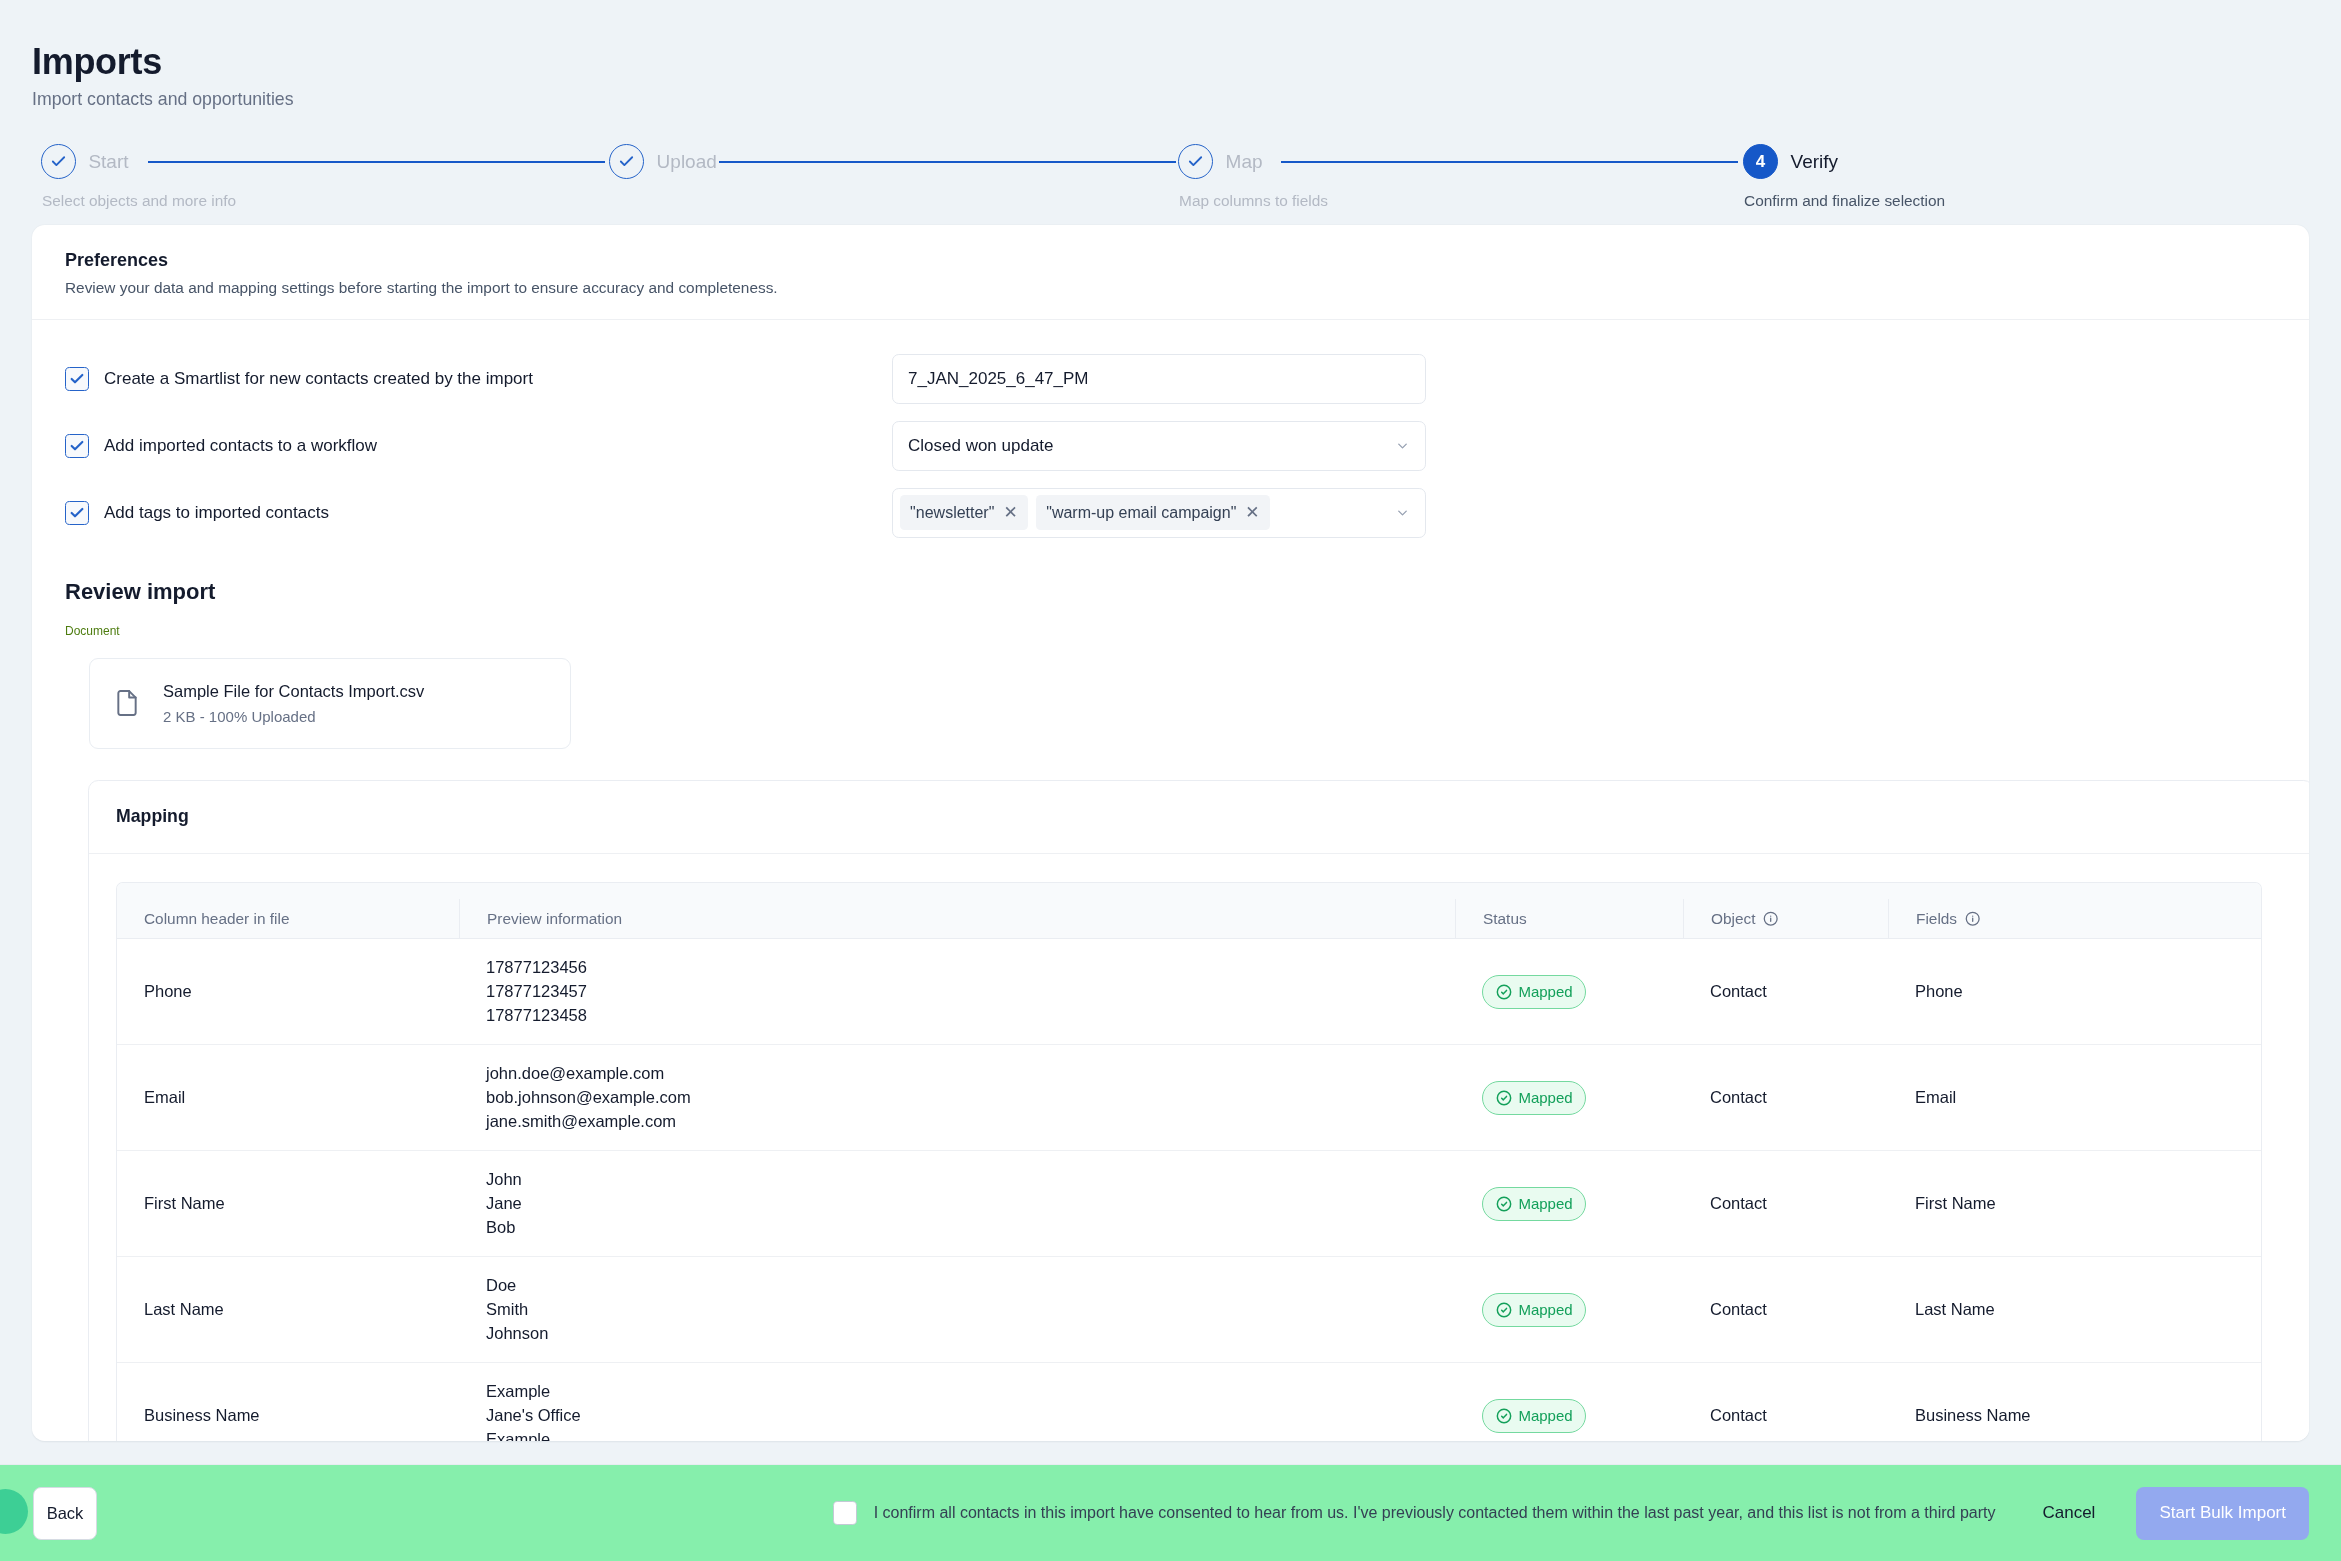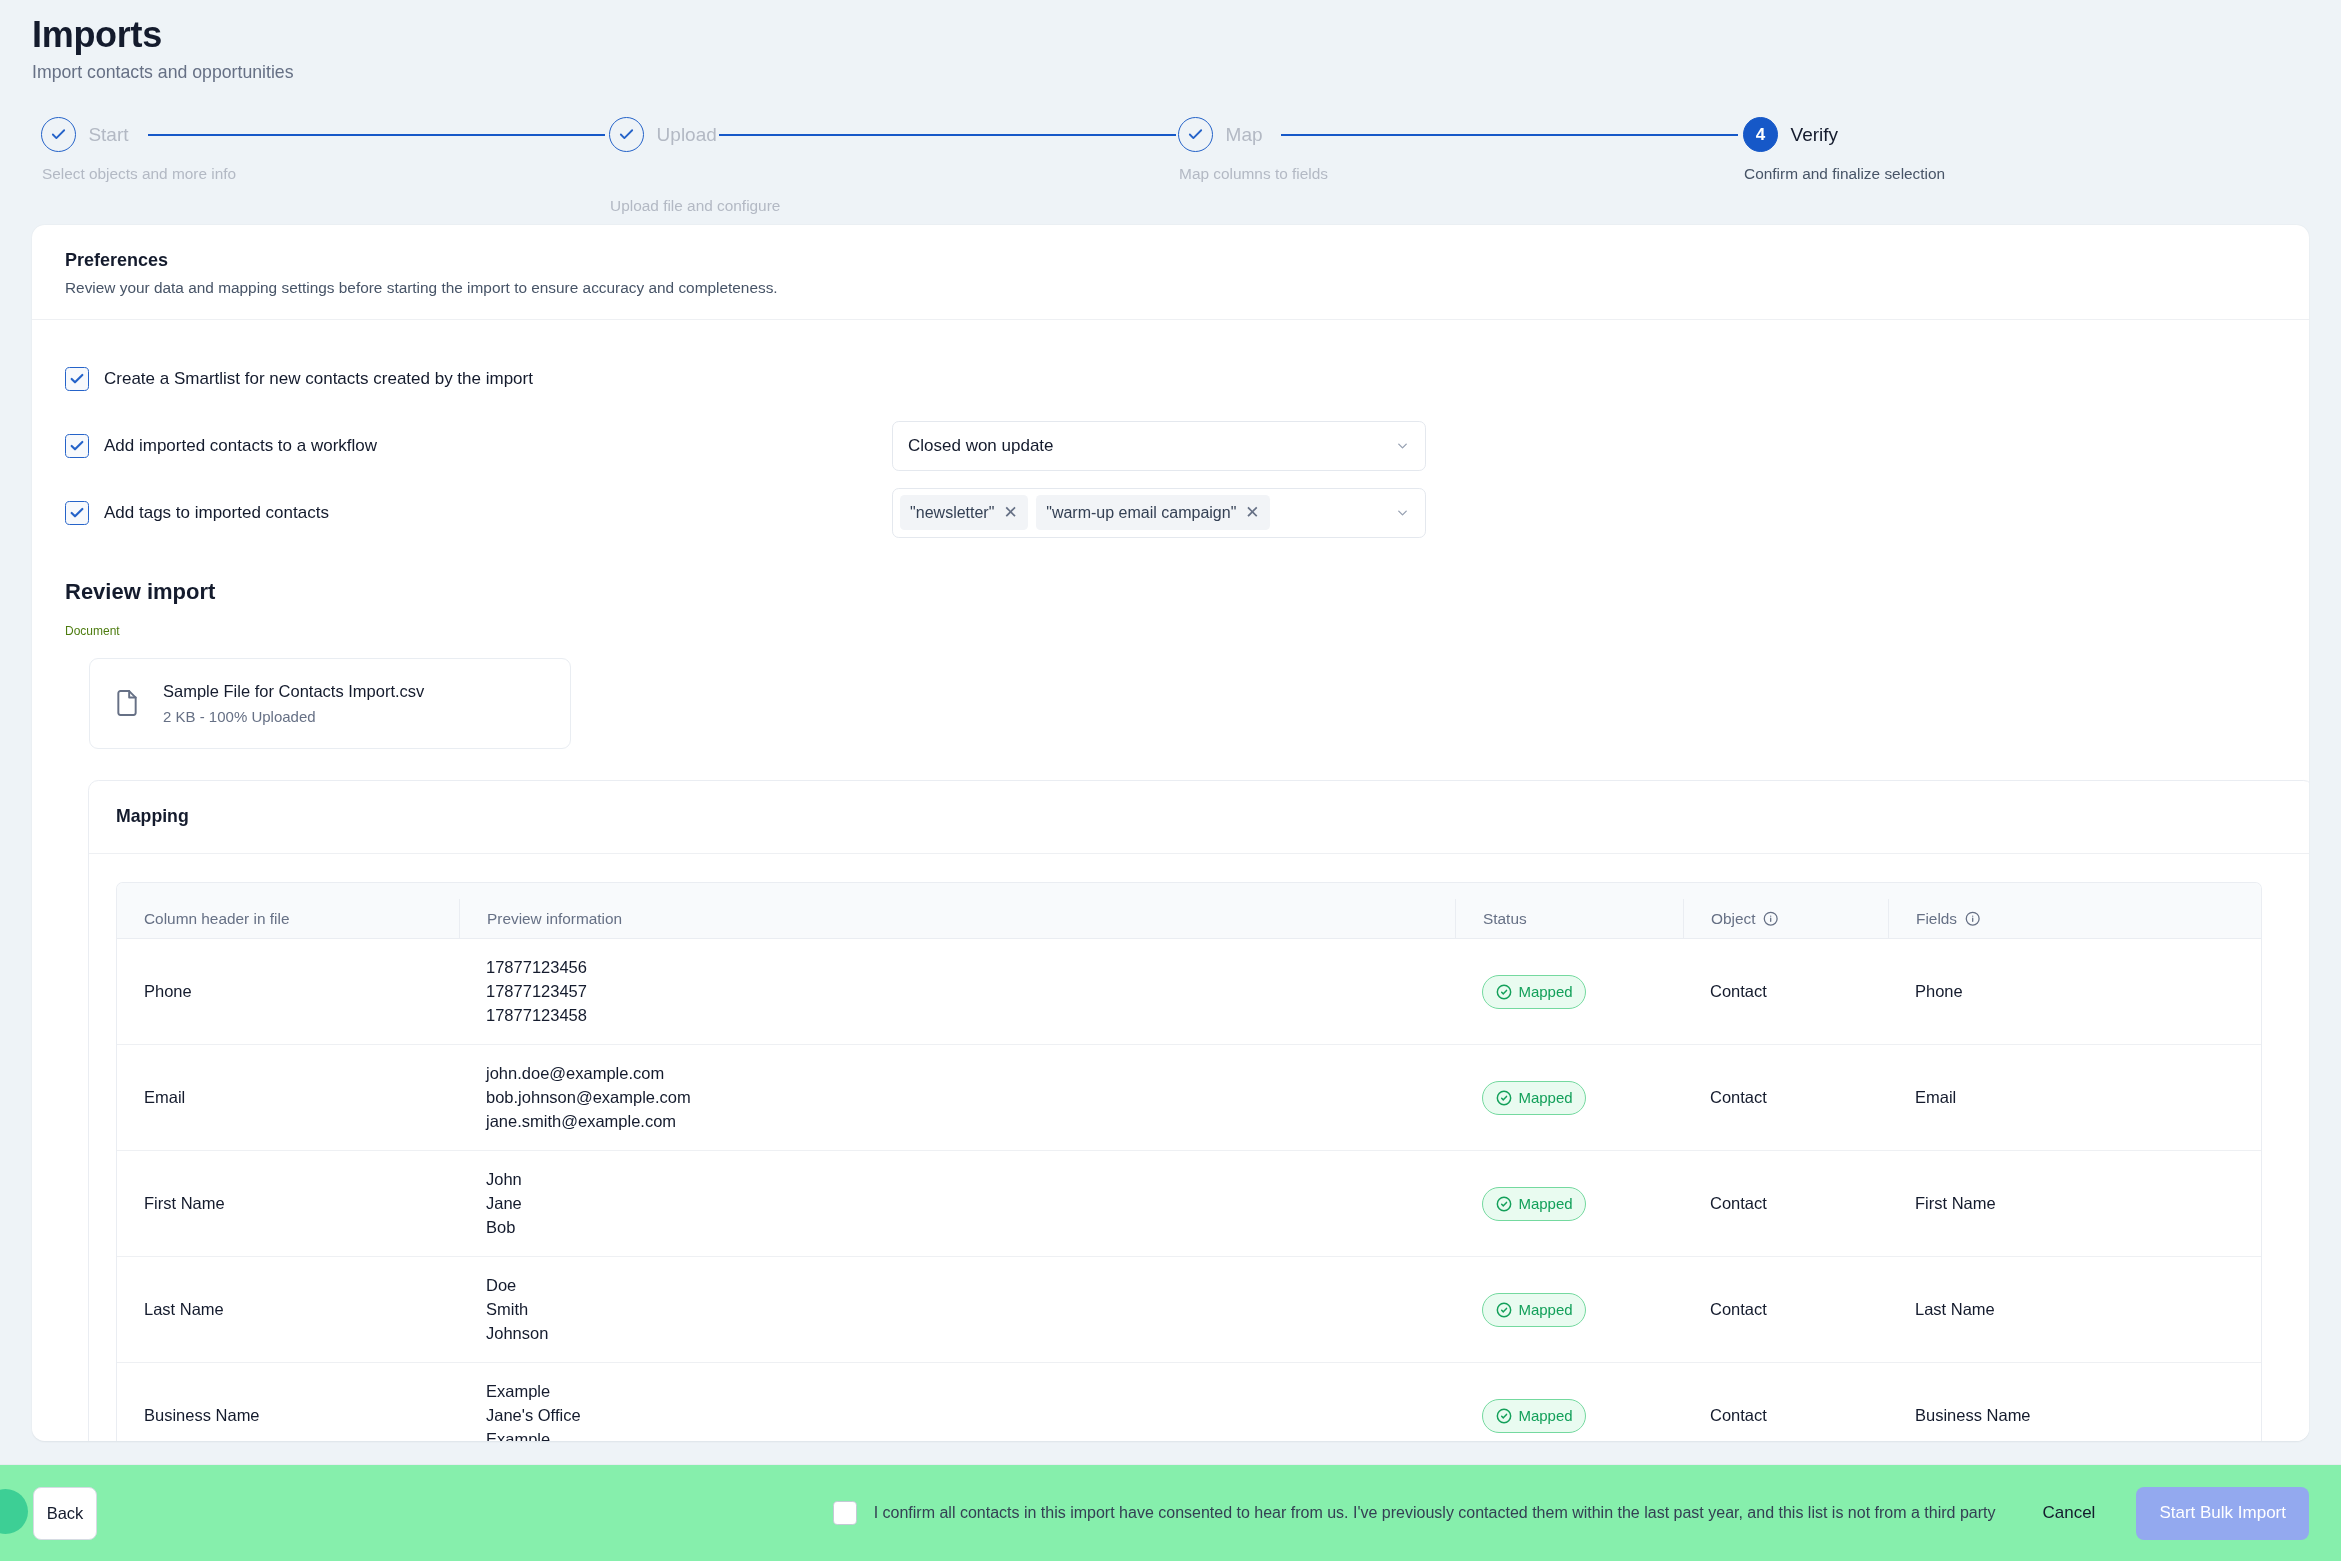--- a/index.html
+++ b/index.html
@@ -5,21 +5,21 @@
   * { box-sizing: border-box; margin: 0; padding: 0; }
   html, body {
     width: 2342px; height: 1561px;
     font-family: "Liberation Sans", sans-serif;
     background: #eef3f7;
     overflow: hidden;
   }
   body { position: relative; }
 
   
-  .page-head { padding: 15px 0 0 32px; }
+  .page-head { padding: 42px 0 0 32px; }
   .page-title {
     font-size: 36px; font-weight: 700; color: #141b2d;
     letter-spacing: -0.3px; line-height: 1.12;
   }
   .page-sub { font-size: 17.7px; color: #667085; margin-top: 6.8px; }
 
   
   .stepper {
     position: relative;
     margin: 31px 34px 0 34px;
@@ -265,20 +265,23 @@
   <div class="prefs-body">
 
     <div class="pref-row">
       <div class="pref-left">
         <div class="cbx">
           <svg viewBox="0 0 24 24" fill="none" stroke="#2563c9" stroke-width="3.2" stroke-linecap="round" stroke-linejoin="round">
               <polyline points="20 6 9 17 4 12"></polyline>
             </svg>
         </div>
         <div class="pref-label">Create a Smartlist for new contacts created by the import</div>
+      </div>
+      <div class="field">
+        <span>7_JAN_2025_6_47_PM</span>
       </div>
     </div>
 
     <div class="pref-row">
       <div class="pref-left">
         <div class="cbx">
           <svg viewBox="0 0 24 24" fill="none" stroke="#2563c9" stroke-width="3.2" stroke-linecap="round" stroke-linejoin="round">
               <polyline points="20 6 9 17 4 12"></polyline>
             </svg>
         </div>

